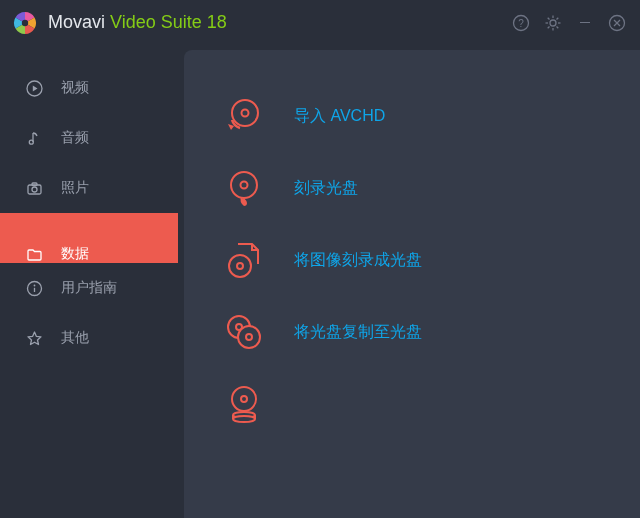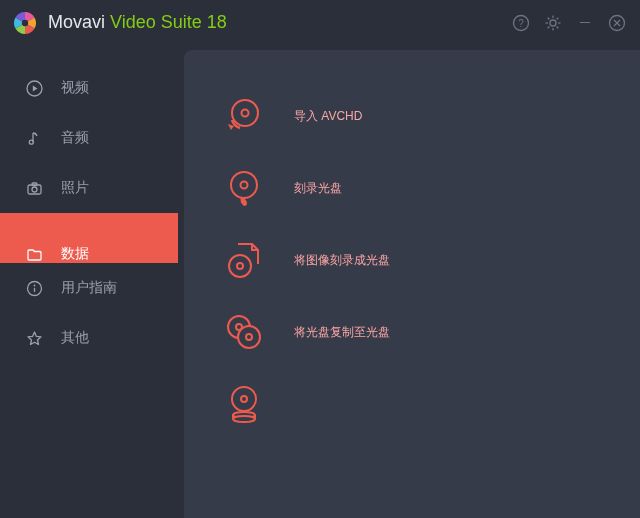--- a/index.html
+++ b/index.html
@@ -101,22 +101,22 @@
     width: 40px;
     height: 40px;
     margin-right: 30px;
     display: flex;
     align-items: center;
     justify-content: center;
     color: #ed5b4f;
   }
   .action-icon svg { display: block; }
   .action-label {
-    font-size: 12px;
-    color: #fca5a5;
+    font-size: 16px;
+    color: #0ea5e9;
     text-align: center;
   }
 </style>
 </head>
 <body>
 
 <div class="titlebar">
   <span class="logo-circle">
     <svg viewBox="0 0 26 26" width="26" height="26">
       <g transform="translate(13 13)">

